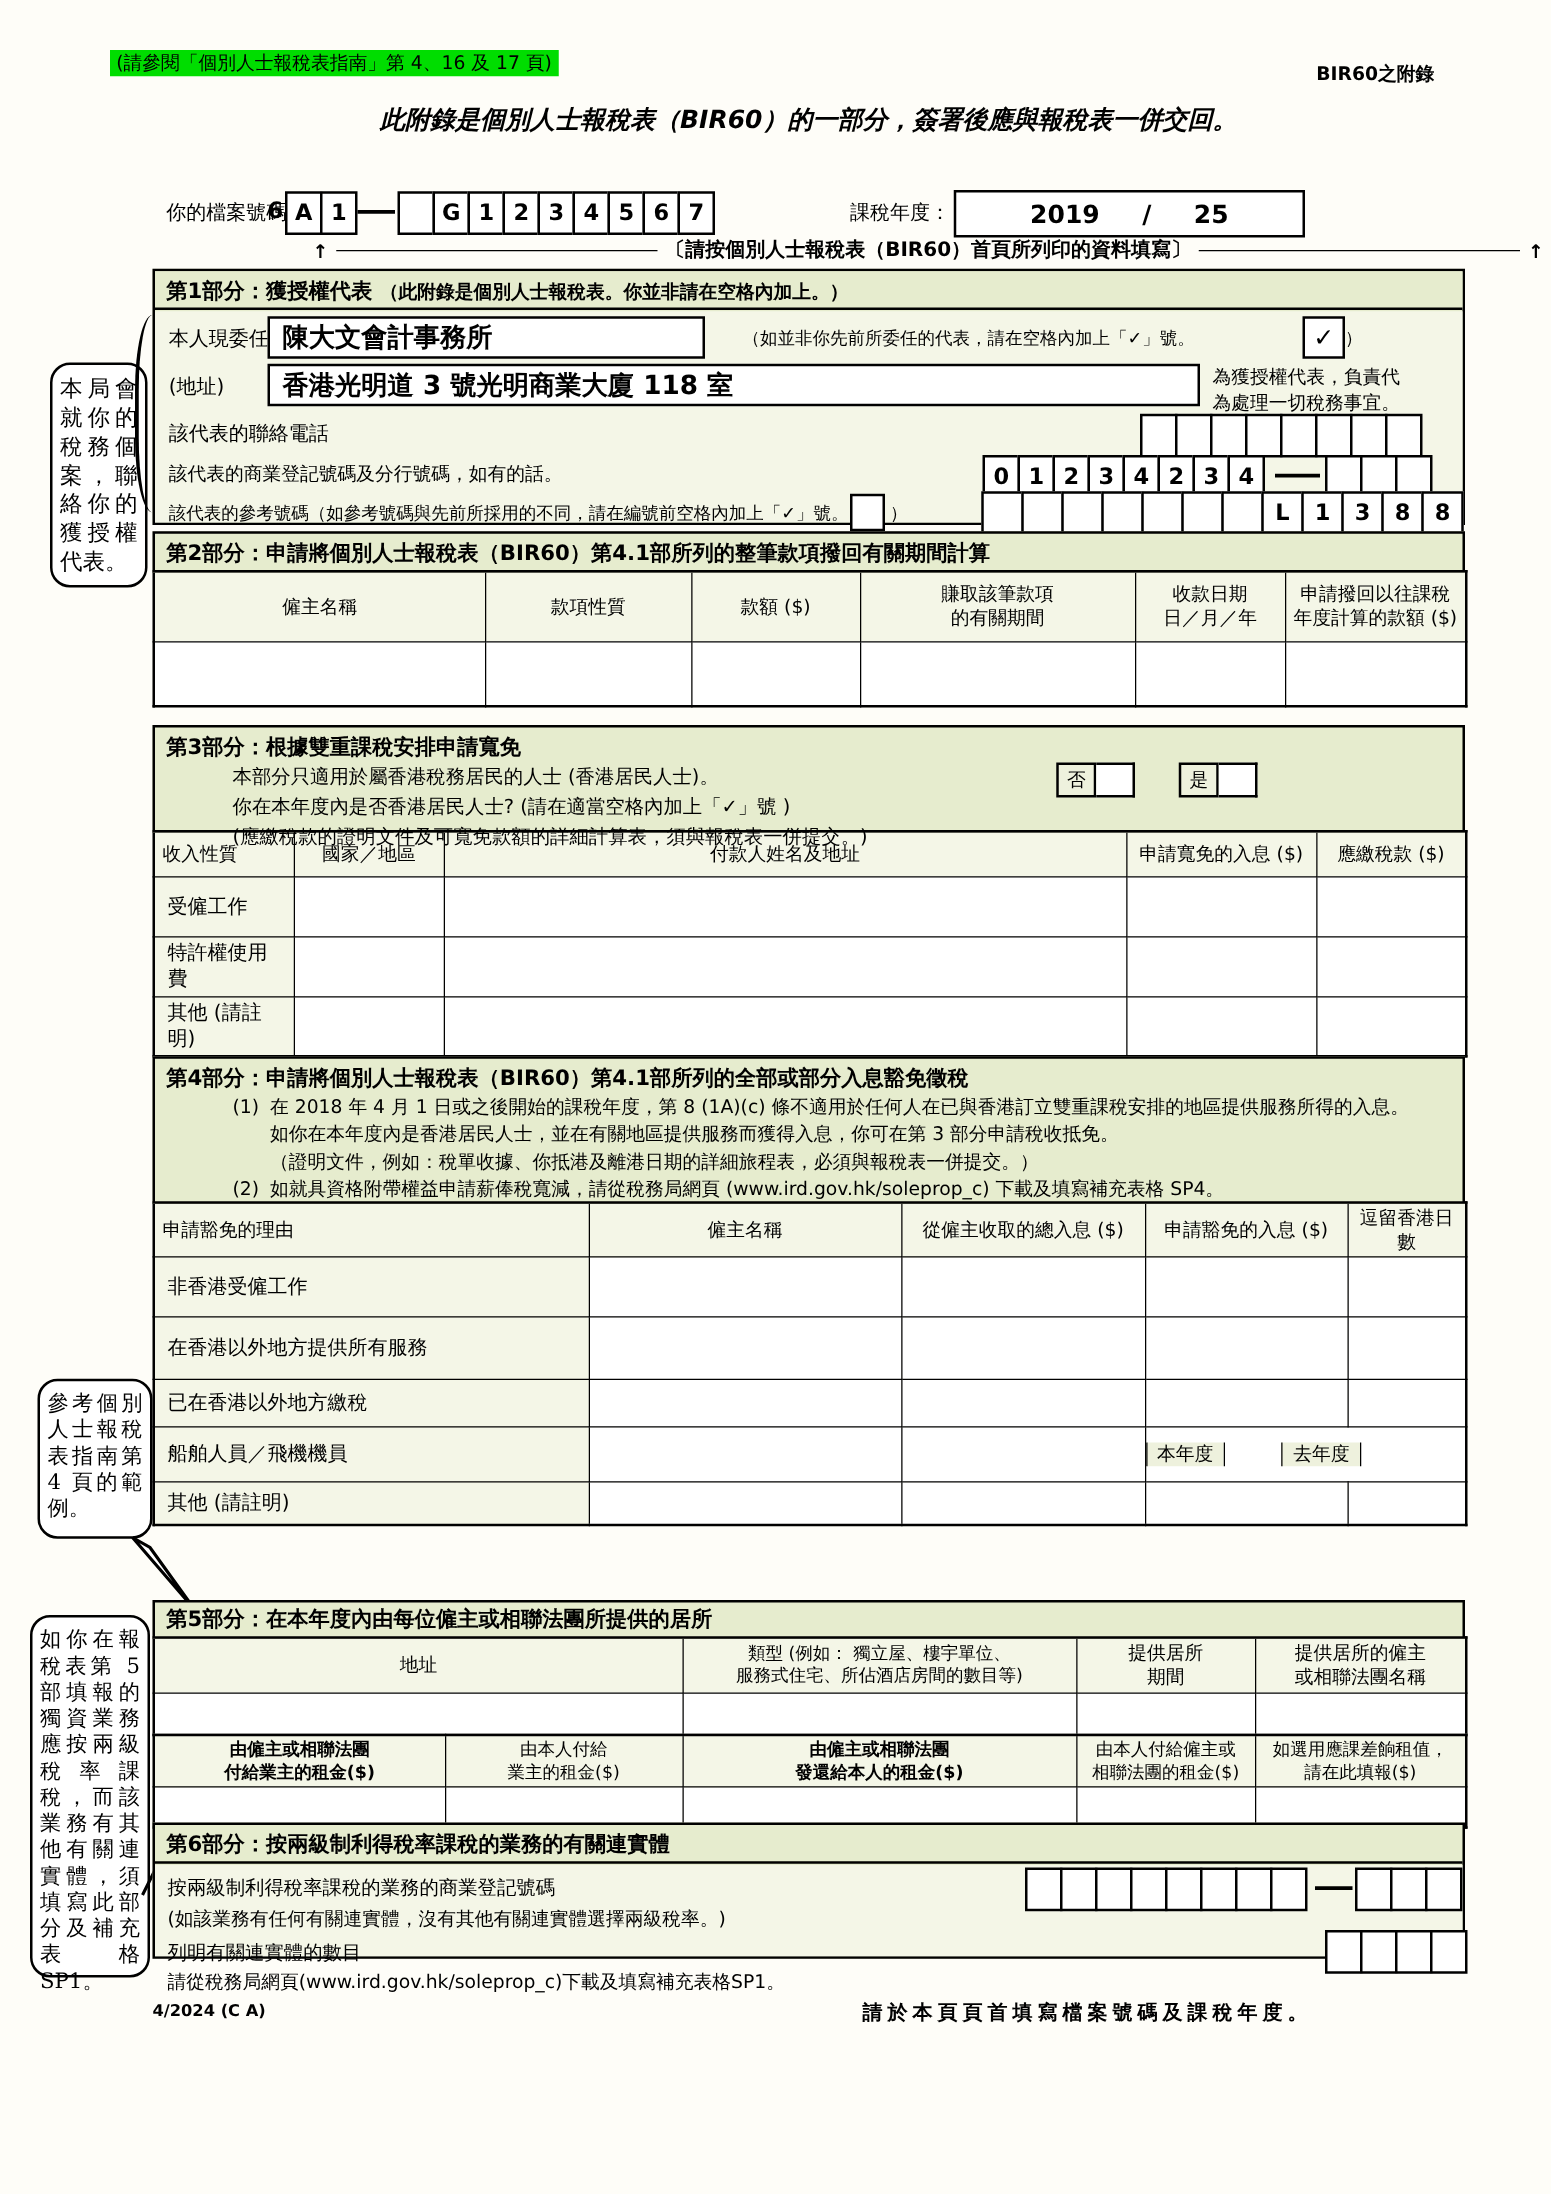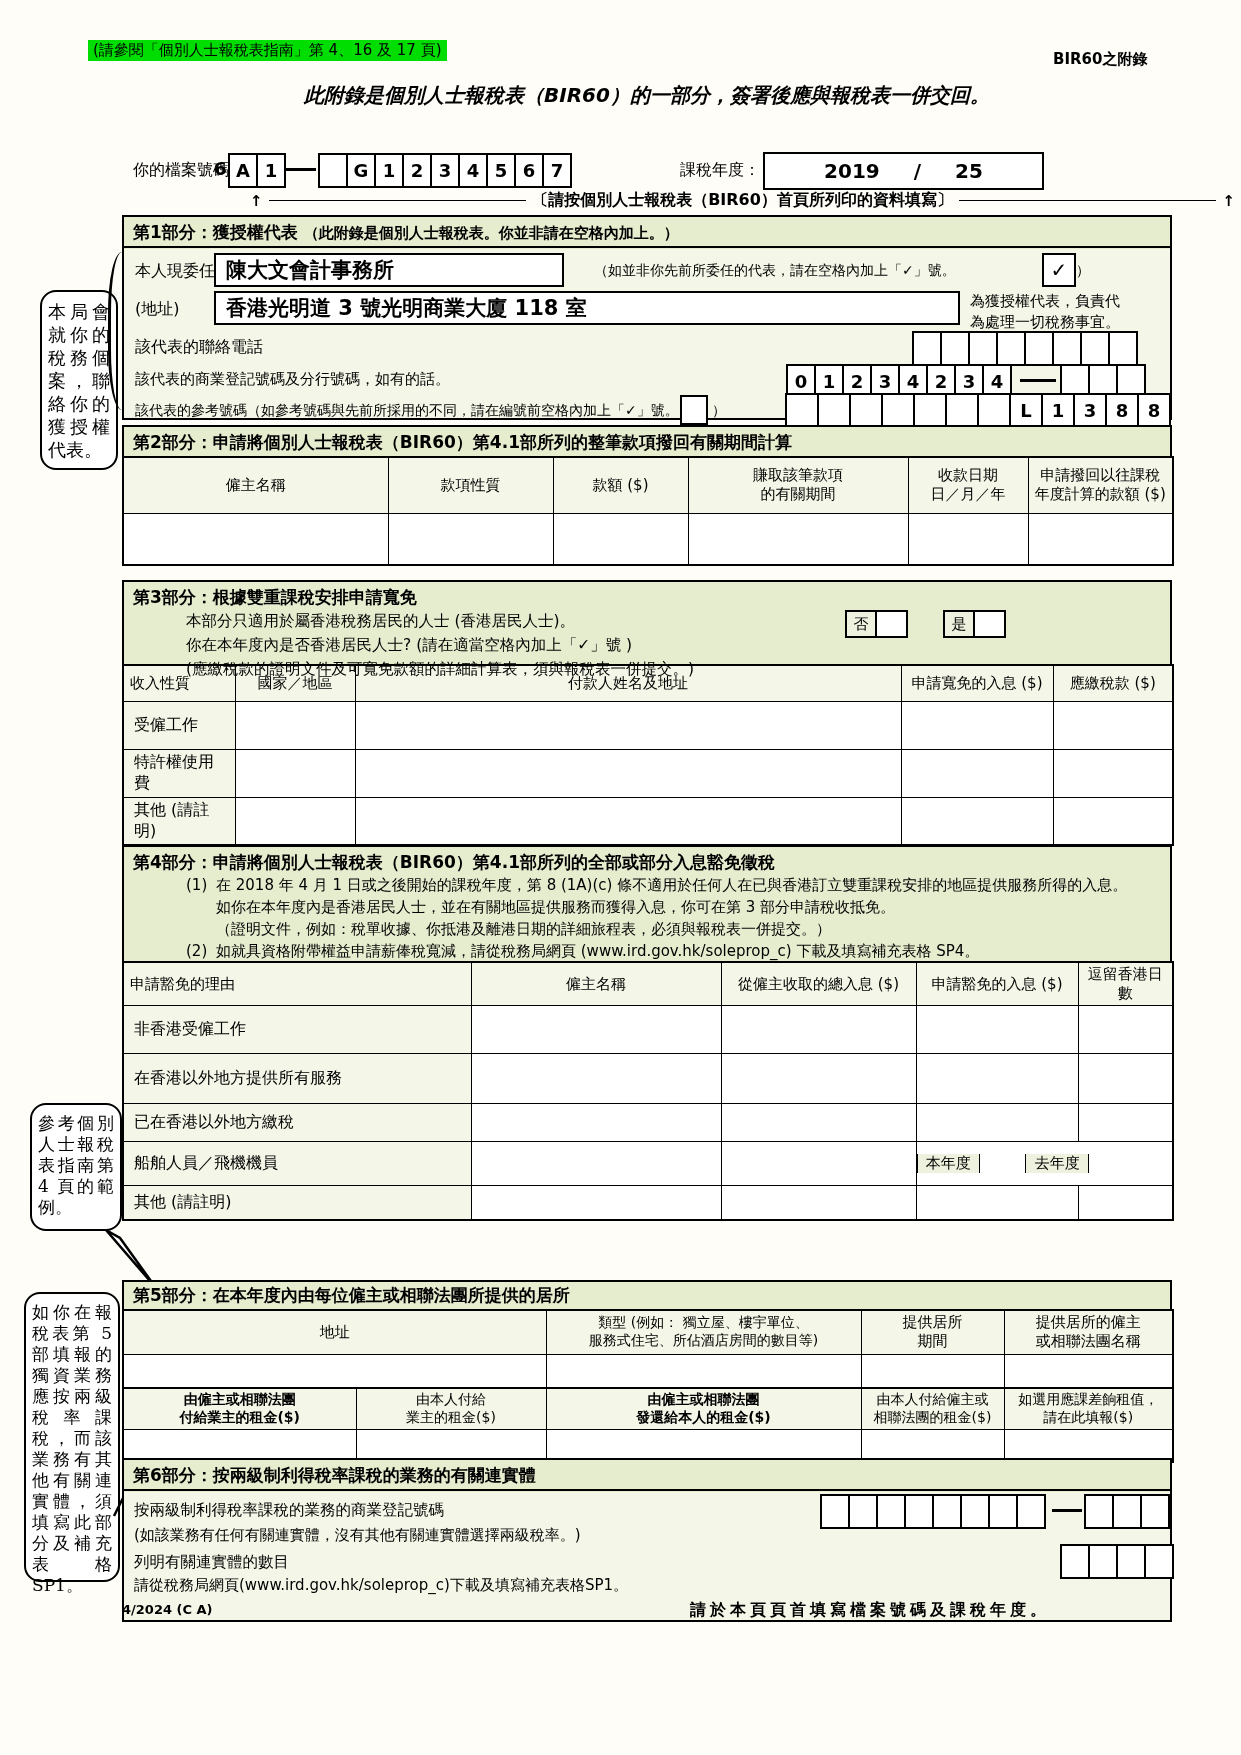--- a/index.html
+++ b/index.html
@@ -417,21 +417,21 @@
     </tbody>
       </table>
   </div>
 
   <div class="callout" style="left:24px;top:1292px;width:96px;height:290px">如你在報稅表第 5 部填報的獨資業務應按兩級稅率課稅，而該業務有其他有關連實體，須填寫此部分及補充表格SP1。</div>
   <svg class="abs" style="left:112px;top:1440px" width="30" height="80">
     <path d="M2 76 L26 28 L10 60 Z" fill="#fff" stroke="#000" stroke-width="2.5"></path>
   </svg>
 
   <div class="part" style="top:1458px">
-    <div class="bandbox" style="height:164px;overflow:visible">
+    <div class="bandbox" style="height:109px;overflow:visible">
       <div class="bandtitle" style="border-bottom:2px solid #000">第6部分：按兩級制利得稅率課稅的業務的有關連實體</div>
       <div style="position:absolute;left:0;top:32px;right:0;bottom:0;background:#f4f6e7">
         <span class="abs" style="left:10px;top:8px;font-size:15.5px">按兩級制利得稅率課稅的業務的商業登記號碼</span>
         <span class="abs" style="left:10px;top:34px;font-size:15px">(如該業務有任何有關連實體，沒有其他有關連實體選擇兩級稅率。)</span>
         <span class="abs" style="left:10px;top:60px;font-size:15.5px">列明有關連實體的數目</span>
         <span class="abs" style="left:10px;top:84px;font-size:15px">請從稅務局網頁(www.ird.gov.hk/soleprop_c)下載及填寫補充表格SP1。</span>
         <span class="abs nbrow" style="left:698px;top:2px">
           <span class="nb"></span>
             <span class="nb"></span>
             <span class="nb"></span>

